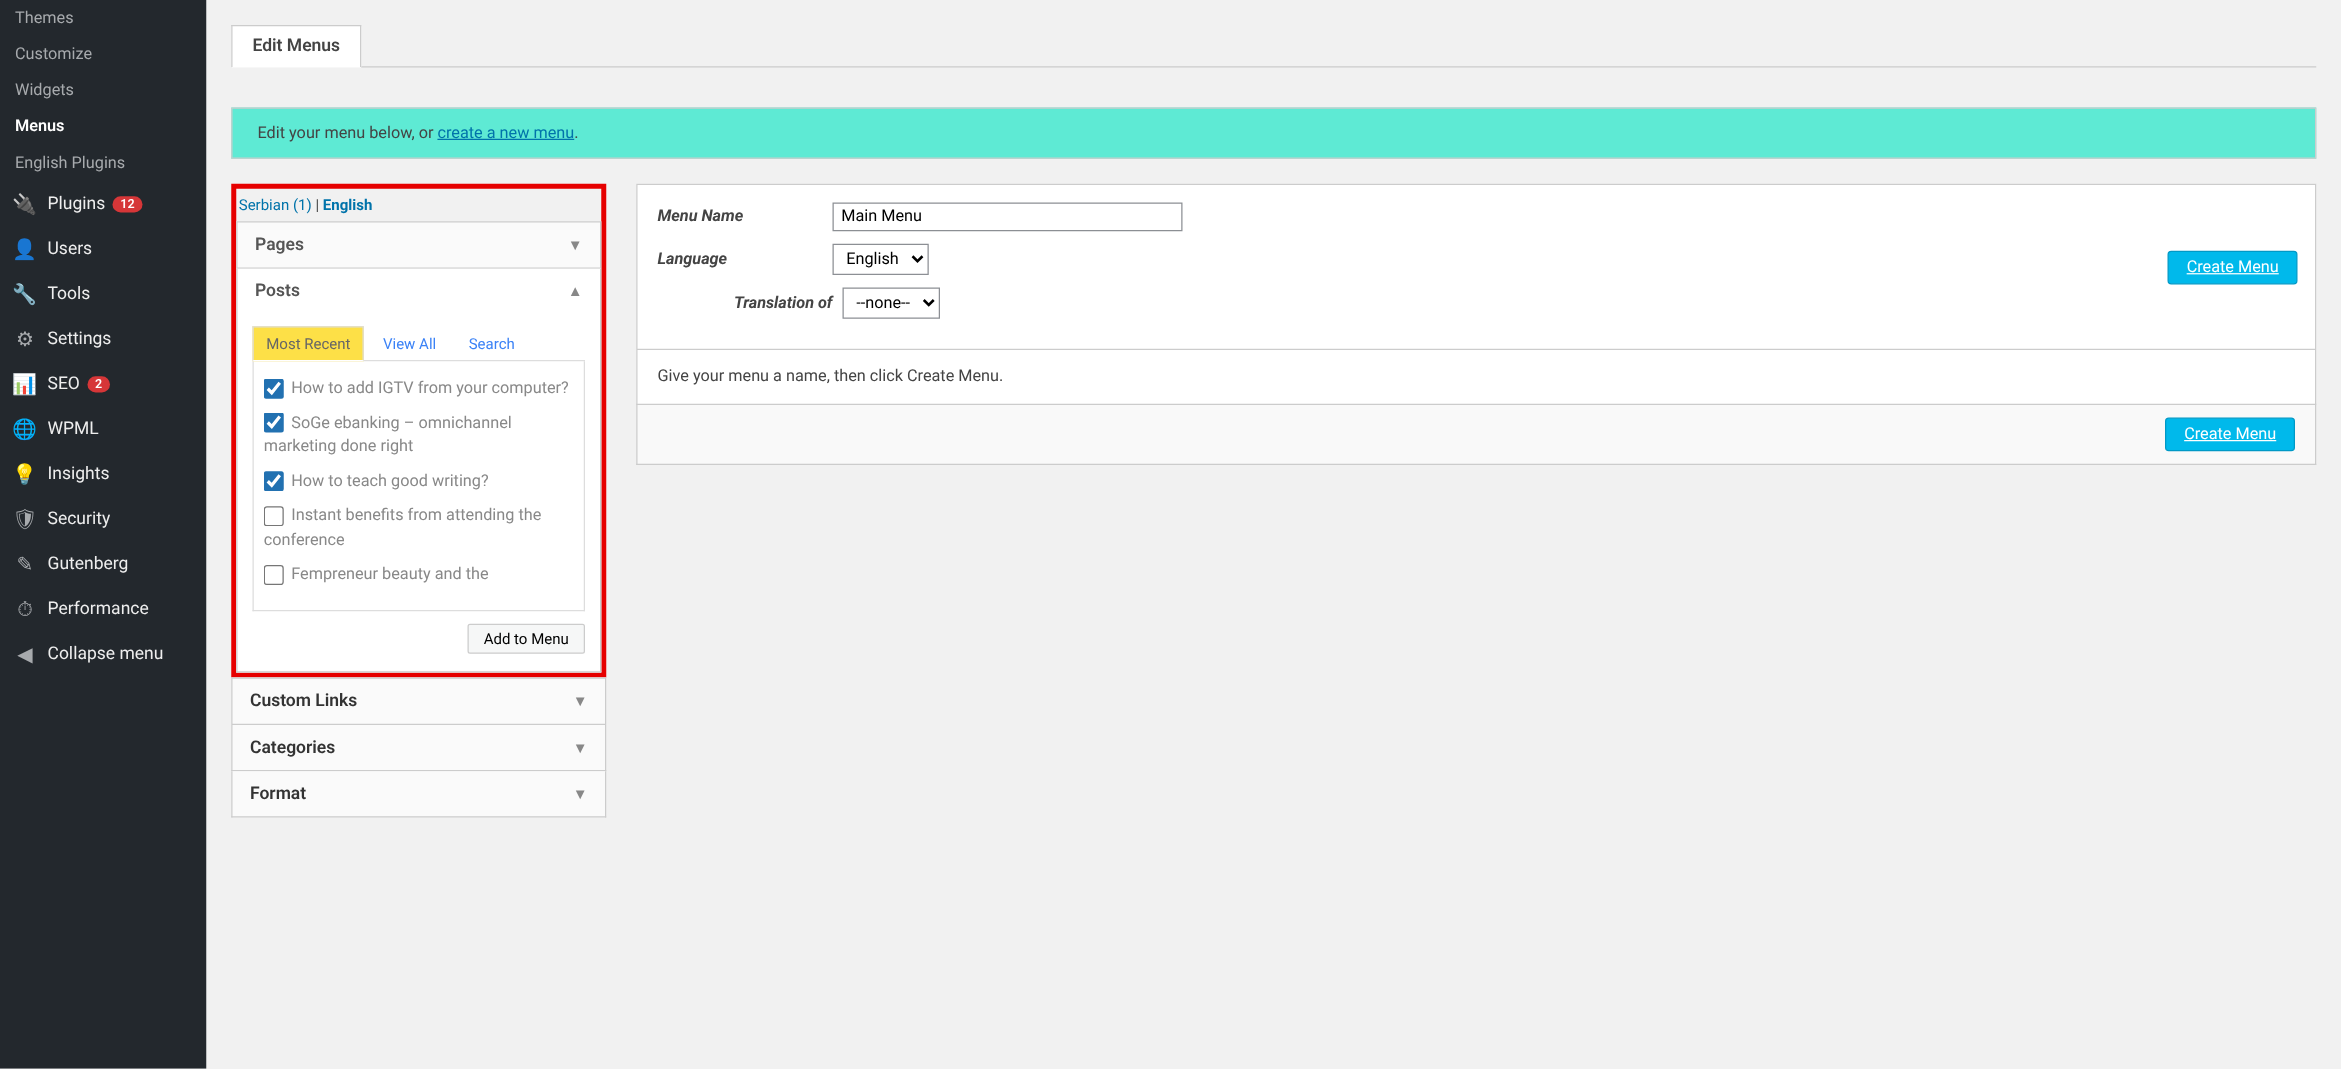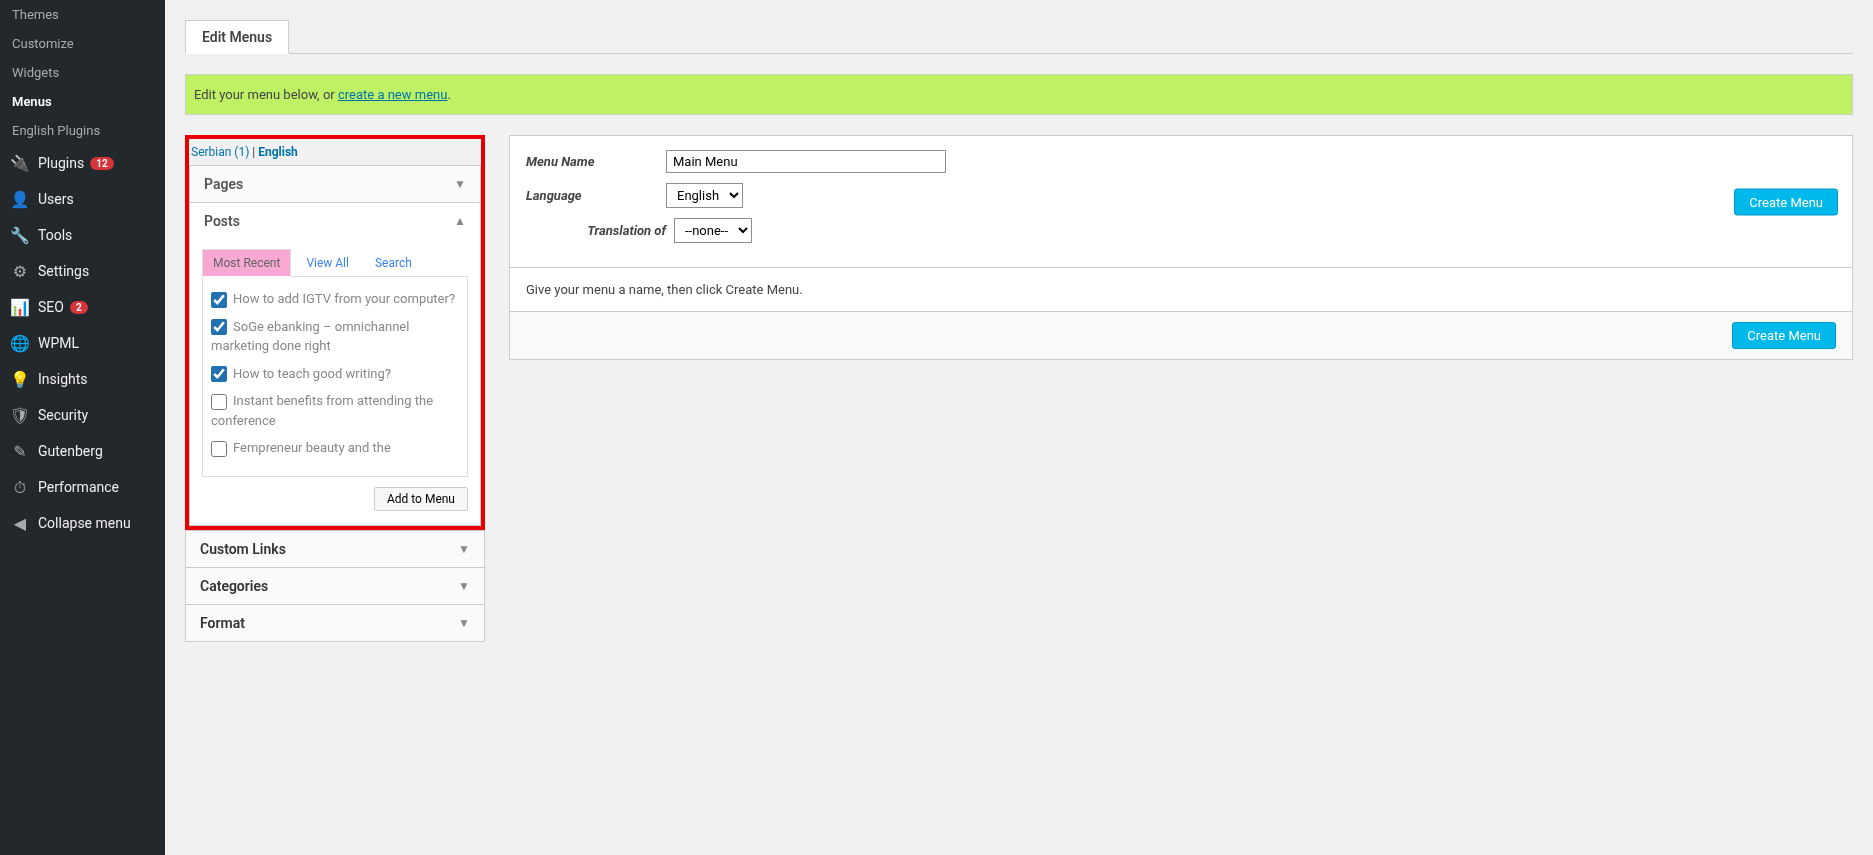--- a/index.html
+++ b/index.html
@@ -10,55 +10,55 @@
   .sidebar .sub-item.active { color: #fff; font-weight: 600; }
   .sidebar .top-item { display:flex; align-items:center; padding:8px 10px; cursor:pointer; font-size:14px; color:#eee; }
   .sidebar .top-item .ic { width:20px; height:20px; margin-right:8px; display:inline-flex; align-items:center; justify-content:center; font-size:16px; color:#a7aaad; }
   .sidebar .badge { background:#d63638; color:#fff; border-radius:9px; font-size:10px; padding:1px 6px; margin-left:6px; font-weight:600; }
 
   .content { flex:1; padding: 0 20px; height:100%; overflow:auto; }
 
   .tab-bar { margin-top: 20px; border-bottom:1px solid #ccc; }
   .tab { display:inline-block; padding:8px 16px; background:#fff; border:1px solid #ccc; border-bottom:1px solid #fff; margin-bottom:-1px; font-size:14px; font-weight:600; }
 
-  .info-box { border:1px solid #ccc; background:#bef264; padding:12px 8px; margin-top:20px; font-size:13px; }
+  .info-box { border:1px solid #ccc; background:#5eead4; padding:12px 20px; margin-top:32px; font-size:13px; }
   .info-box a { color:#0073aa; text-decoration:underline; }
 
   .row { display:flex; gap:24px; margin-top:20px; align-items:flex-start; }
 
   .left-col { width:300px; }
   .lang-switch { font-size:12px; padding:6px 2px; }
   .lang-switch a { color:#0073aa; text-decoration:none; }
   .lang-switch .sel { font-weight:700; }
 
   .accordion { border:1px solid #ccc; background:#fff; margin-bottom:0; }
   .acc-head { padding:10px 14px; display:flex; justify-content:space-between; align-items:center; font-size:14px; font-weight:600; color:#555; cursor:pointer; }
   .acc-head .caret { font-size:12px; color:#888; }
   .acc-body { padding:10px 12px 14px; }
 
   .tab-row { display:flex; border-bottom:1px solid #ddd; }
   .mini-tab { padding:6px 10px; font-size:12px; color:#3b82f6; cursor:pointer; border:1px solid transparent; border-bottom:none; margin-right:4px; }
-  .mini-tab.active { color:#666; border:1px solid #ddd; border-bottom:1px solid #fff; margin-bottom:-1px; background:#f9a8d4; }
+  .mini-tab.active { color:#666; border:1px solid #ddd; border-bottom:1px solid #fff; margin-bottom:-1px; background:#fde047; }
 
   .post-list { border:1px solid #ddd; border-top:none; height:200px; overflow-y:scroll; padding:8px; }
   .post-item { padding:4px 0; font-size:13px; line-height:1.5; color:#888; }
   .post-item input[type=checkbox] { width:16px; height:16px; vertical-align:middle; margin-right:6px; accent-color:#2271b1; }
   .post-btn-row { text-align:right; margin-top:10px; }
   .btn-secondary { padding:4px 12px; border:1px solid #ccc; background:#f6f7f7; font-size:12px; border-radius:2px; cursor:pointer; color:#000000; }
 
   .highlight-box { border:4px solid #e60000; padding-bottom:0px; }
 
   .right-col { flex:1; }
   .form-box { border:1px solid #ccc; background:#fff; padding:14px 16px; position:relative; }
   .form-row { display:flex; align-items:center; margin-bottom:10px; }
   .form-label { width:140px; font-style:italic; font-size:13px; text-align:left;font-weight:bold; }
   .form-label.right { text-align:right; margin-right:8px; }
   input[type=text], select { font-size:13px; padding:3px 6px; border:1px solid #8c8f94; background:#fff; }
   input[type=text] { width:280px; }
-  .btn-primary { background:#00b9eb; color:#fff; border:1px solid #0099c6; padding:5px 14px; font-size:13px; border-radius:3px; cursor:pointer; }
+  .btn-primary { background:#00b9eb; color:#fff; border:1px solid #0099c6; padding:5px 14px; font-size:13px; border-radius:3px; cursor:pointer;text-decoration:underline; }
   .create-top { position:absolute; right:14px; top:50%; transform:translateY(-50%); }
 
   .mid-box { border:1px solid #ccc; border-top:none; background:#fff; padding:14px 16px; font-size:13px; }
   .bottom-box { border:1px solid #ccc; border-top:none; background:#f9f9f9; padding:10px 16px; text-align:right; }
 
   .acc-collapsed { border:1px solid #ccc; background:#fafafa; margin-top:0; }
   .acc-collapsed + .acc-collapsed, .accordion + .acc-collapsed { border-top:none; }
   .acc-collapsed .acc-head { color:#333; }
 </style>
 </head>

